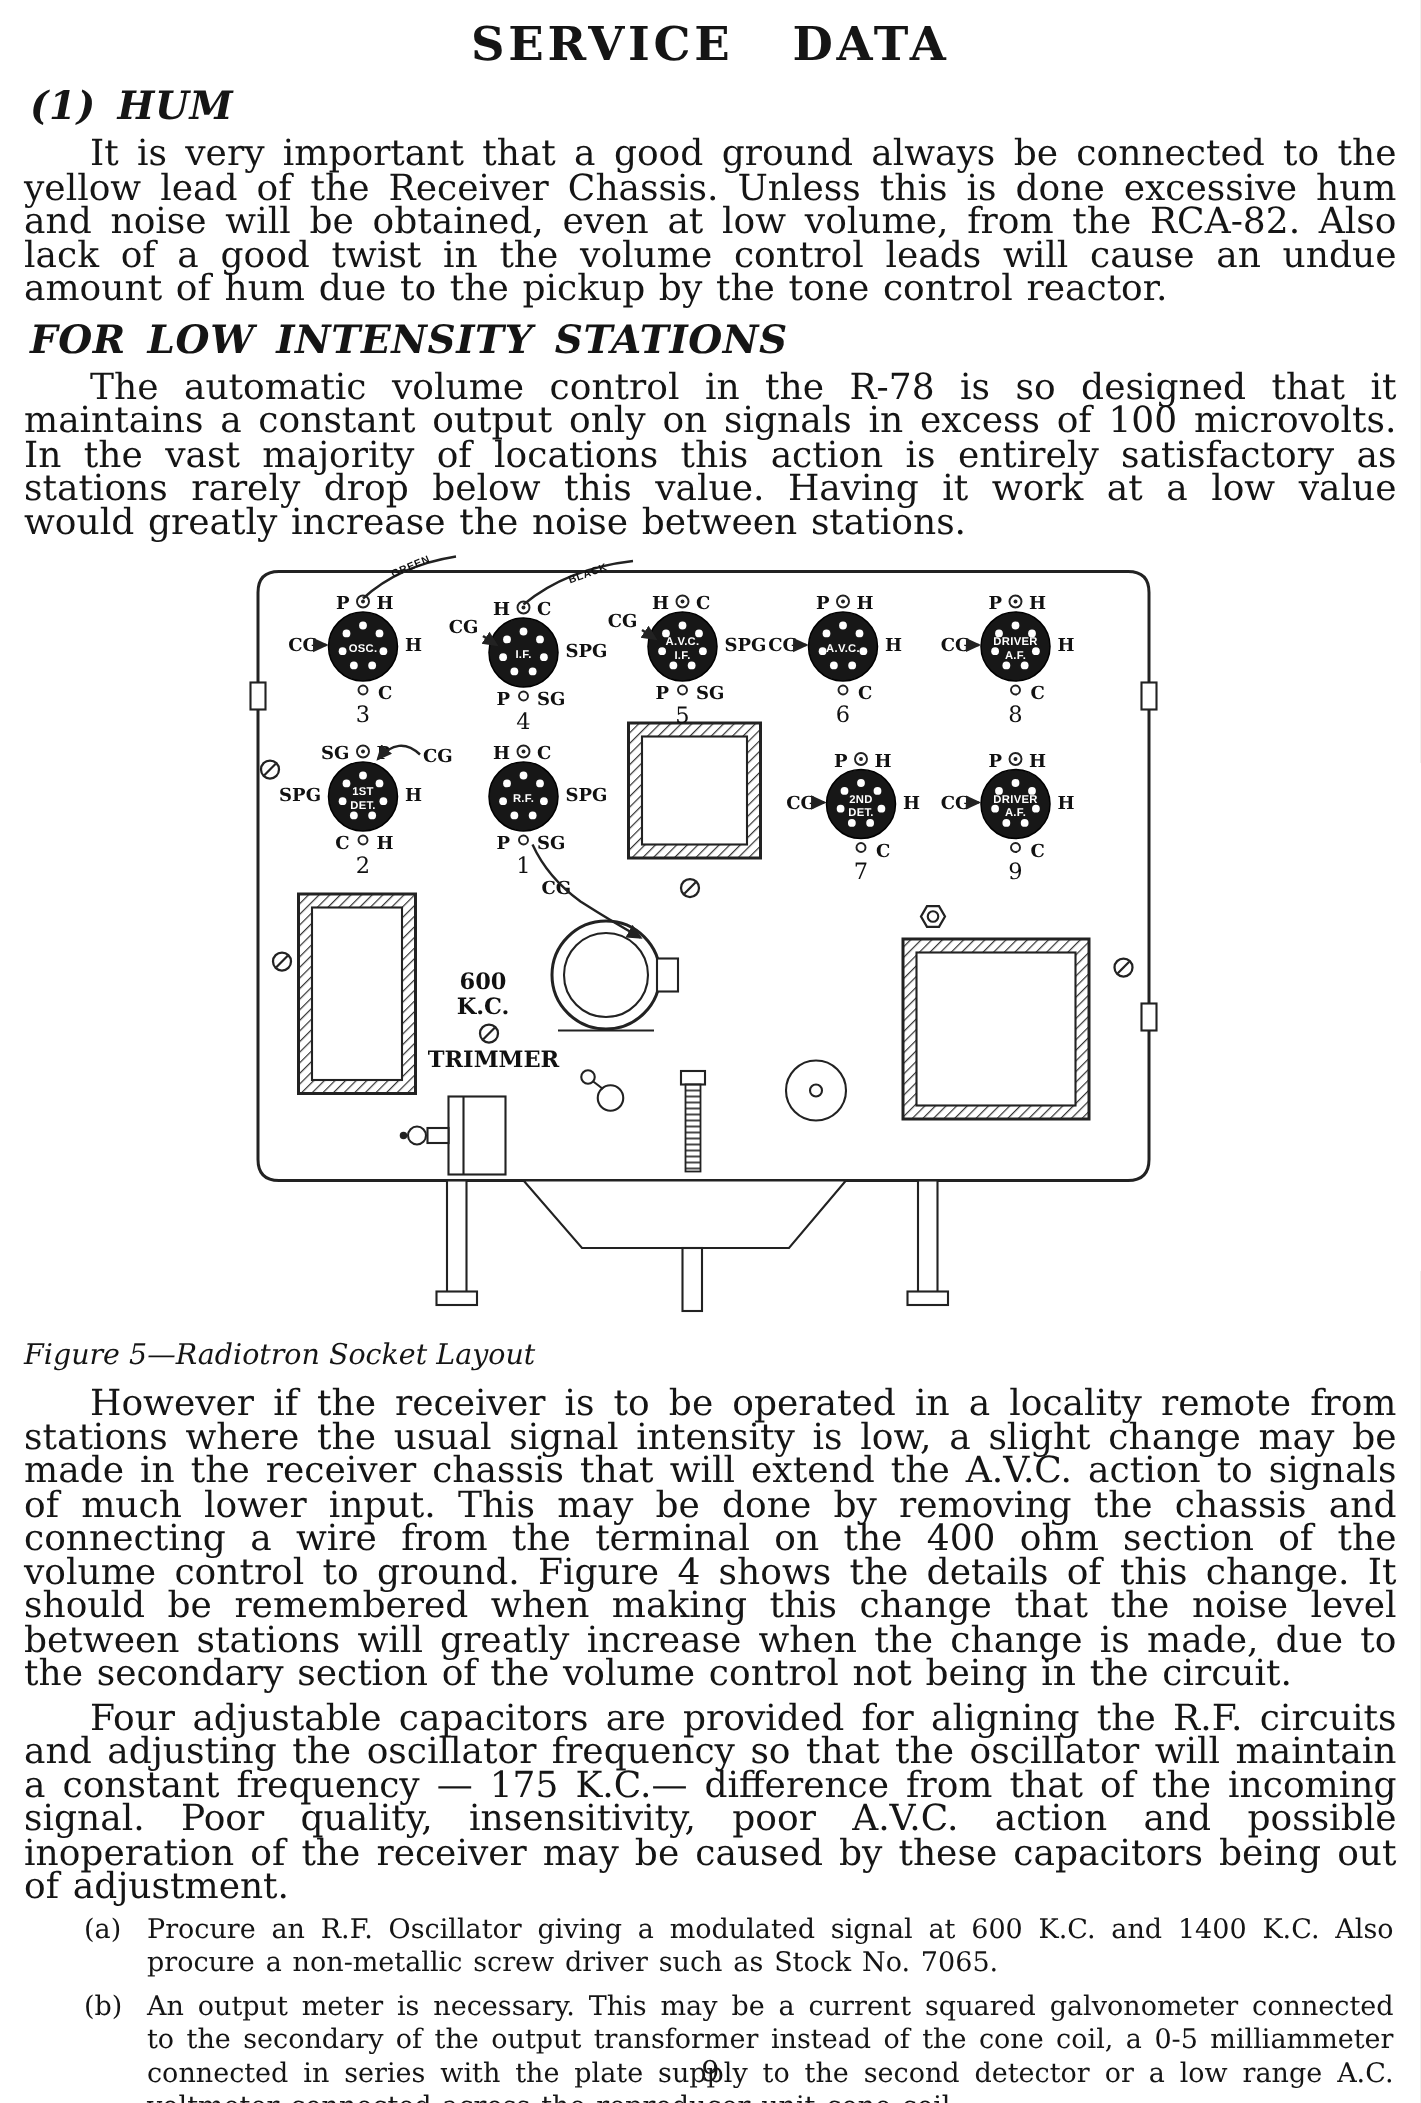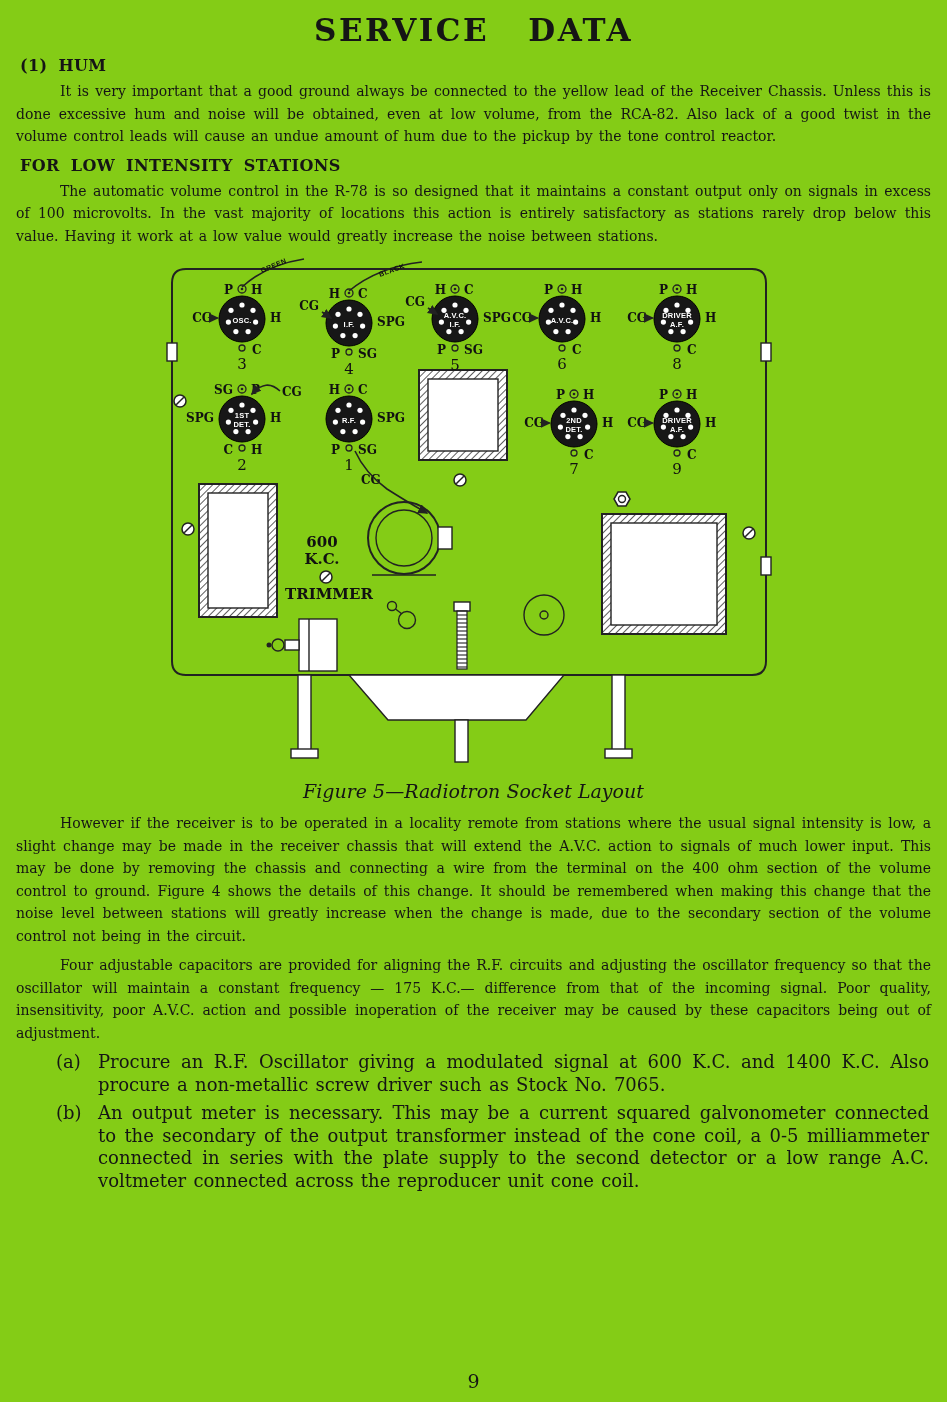--- a/index.html
+++ b/index.html
@@ -1,49 +1,50 @@
 <!DOCTYPE html>
 <html><head>
 <meta charset="utf-8">
 <style>
   html,body{margin:0;padding:0;background:#e8e6e0;}
   .page{
     position:relative;
     width:947px;height:1402px;
     margin:0 auto;
-    background:#84cc16;
+    background:#ffffff;
     color:#151515;
     font-family:"DejaVu Serif","Liberation Serif",serif;
     box-sizing:border-box;
     padding:10px 16px 0 16px;
     overflow:hidden;
   }
   .doc-title{
     text-align:center;
     font-size:31px;font-weight:bold;
     letter-spacing:2.5px;word-spacing:26px;
     margin:2px 0 8px 0;
   }
   .h-sec{
-    font-size:16px;font-weight:bold;
+    font-size:26px;font-weight:bold;
     letter-spacing:.4px;word-spacing:5px;
     margin:8px 0 5px 4px;
+    font-style:italic;
   }
   .h-sec .line2{margin-top:4px;}
   p.body{
-    font-size:14px;line-height:22.5px;
+    font-size:24px;line-height:22.5px;
     text-align:justify;
     margin:0 0 7px 0;
     text-indent:44px;
     word-spacing:1.5px;
   }
   .figure-wrap{margin:10px 0 4px 0;text-align:center;}
   .figure-caption{
     font-style:italic;font-size:19px;
-    text-align:center;margin:2px 0 10px 0;
+    margin:2px 0 10px 0;
   }
   .list-item{display:flex;margin:2px 0 6px 40px;font-size:18px;line-height:22.5px;}
   .list-label{width:42px;flex:0 0 42px;}
   .list-text{flex:1;text-align:justify;word-spacing:1.5px;padding-right:2px;}
   .page-number{
     position:absolute;bottom:10px;left:0;right:0;
     text-align:center;font-size:19px;
   }
   
   svg{display:inline-block;}

